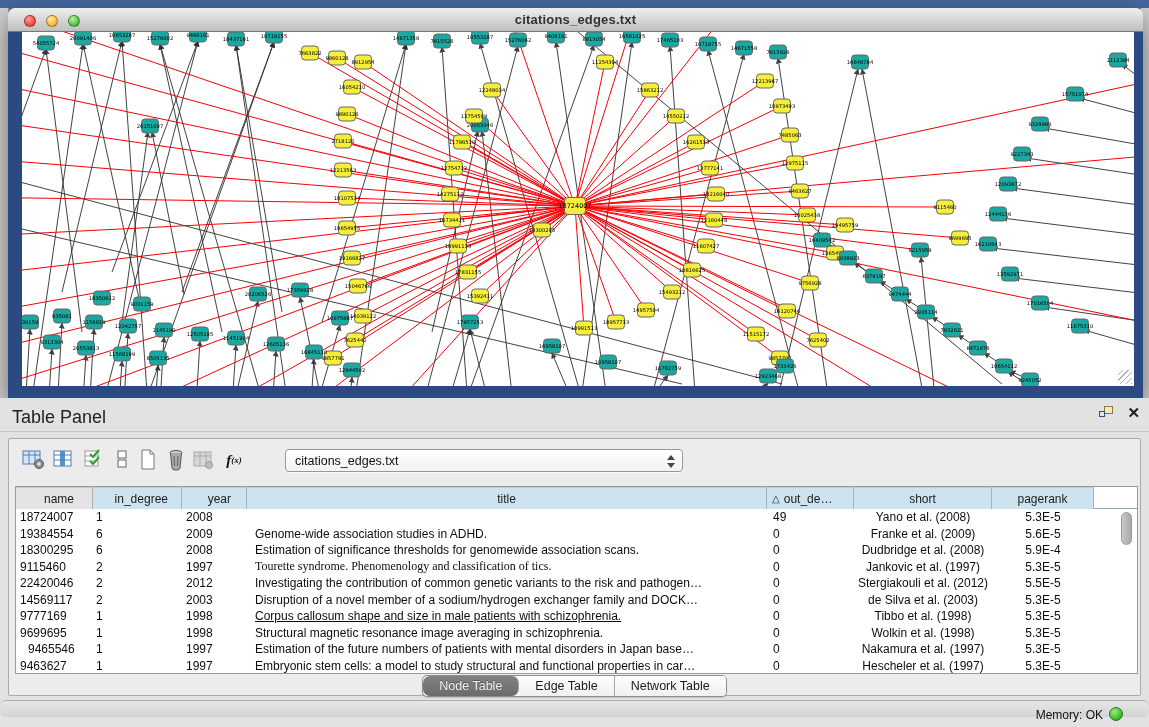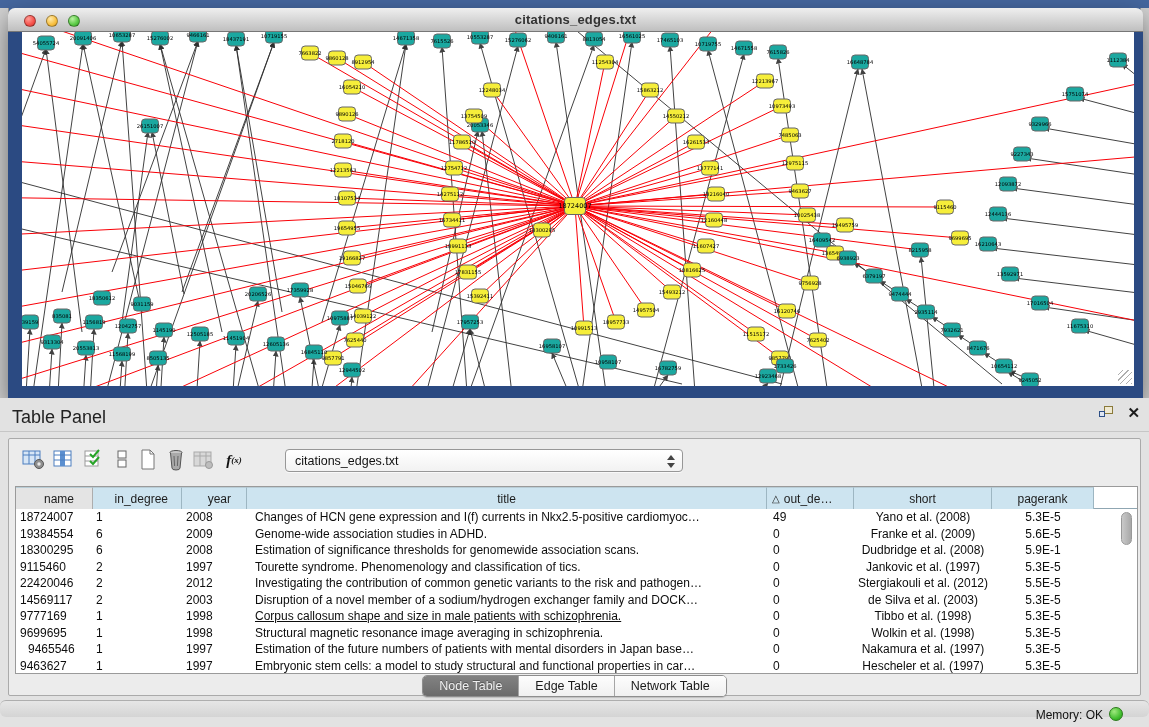--- a/index.html
+++ b/index.html
@@ -67,21 +67,21 @@
     display:flex; align-items:center; }
   .scroll-thumb { position:absolute; right:5px; top:25px; width:11px; height:33px; border-radius:6px;
     background:linear-gradient(90deg,#c9c9c9,#a8a8a8); border:1px solid #999; }
 
   .tabs { position:absolute; left:0; right:0; top:236px; display:flex; justify-content:center; }
   .seg { display:flex; border:1px solid #8e8e8e; border-radius:5px; overflow:hidden; background:#fbfbfb;
     box-shadow:0 1px 1px rgba(0,0,0,.15); }
   .seg .tab { height:20px; padding:0 16px; font-size:12.5px; color:#1a1a1a; display:flex; align-items:center;
     border-right:1px solid #a5a5a5; background:linear-gradient(#fdfdfd,#f0f0f0); }
   .seg .tab:last-child { border-right:none; }
-  .seg .tab.active { background:linear-gradient(#828282,#6b6b6b); color:#efefef; text-shadow:0 -1px 0 rgba(0,0,0,.3); }
+  .seg .tab.active { background:linear-gradient(#828282,#6b6b6b); color:#efefef; text-shadow:0 -1px 0 rgba(0,0,0,.3);border-radius:7px; }
 
   .status-bar { position:absolute; left:0; top:302px; width:1149px; height:17px;
     background:linear-gradient(#e6e6e6,#d4d4d4); border-top:1px solid #aeaeae;border-radius:6px; }
   .status-bar .mem { position:absolute; right:46px; top:7px; font-size:12px; color:#111; }
   .led { position:absolute; right:26px; top:6px; width:14px; height:14px; border-radius:50%;
     background:radial-gradient(circle at 35% 30%, #9fe87e, #3dbb2b 65%, #2a8f1c); border:1px solid #2a7a1a; }
 
   
   .ic { display:block; }
 </style>
@@ -612,48 +612,47 @@
             </div>
             <div class="th" style="left: 976px; width: 102px; justify-content: center;">
               <span>pagerank</span>
             </div>
           </div>
         <div class="tbody" id="tbody">
             <div class="tr">
               <div class="td" style="left: 0px; width: 77px; justify-content: flex-start; padding-left: 4px;">18724007</div>
               <div class="td" style="left: 77px; width: 89px; justify-content: flex-start; padding-left: 3px;">1</div>
               <div class="td" style="left: 166px; width: 65px; justify-content: flex-start; padding-left: 4px;">2008</div>
-              <div class="td" style="left: 231px; width: 520px; justify-content: flex-start; padding-left: 8px;">Changes of HCN gene expression and I(f) currents in Nkx2.5-positive cardiomyoc…</div>
               <div class="td" style="left: 751px; width: 87px; justify-content: flex-start; padding-left: 6px;">49</div>
               <div class="td" style="left: 838px; width: 138px; justify-content: center;">Yano et al. (2008)</div>
               <div class="td" style="left: 976px; width: 102px; justify-content: center;">5.3E-5</div>
             </div>
             <div class="tr">
               <div class="td" style="left: 0px; width: 77px; justify-content: flex-start; padding-left: 4px;">19384554</div>
               <div class="td" style="left: 77px; width: 89px; justify-content: flex-start; padding-left: 3px;">6</div>
               <div class="td" style="left: 166px; width: 65px; justify-content: flex-start; padding-left: 4px;">2009</div>
               <div class="td" style="left: 231px; width: 520px; justify-content: flex-start; padding-left: 8px;">Genome-wide association studies in ADHD.</div>
               <div class="td" style="left: 751px; width: 87px; justify-content: flex-start; padding-left: 6px;">0</div>
               <div class="td" style="left: 838px; width: 138px; justify-content: center;">Franke et al. (2009)</div>
               <div class="td" style="left: 976px; width: 102px; justify-content: center;">5.6E-5</div>
             </div>
             <div class="tr">
               <div class="td" style="left: 0px; width: 77px; justify-content: flex-start; padding-left: 4px;">18300295</div>
               <div class="td" style="left: 77px; width: 89px; justify-content: flex-start; padding-left: 3px;">6</div>
               <div class="td" style="left: 166px; width: 65px; justify-content: flex-start; padding-left: 4px;">2008</div>
               <div class="td" style="left: 231px; width: 520px; justify-content: flex-start; padding-left: 8px;">Estimation of significance thresholds for genomewide association scans.</div>
               <div class="td" style="left: 751px; width: 87px; justify-content: flex-start; padding-left: 6px;">0</div>
               <div class="td" style="left: 838px; width: 138px; justify-content: center;">Dudbridge et al. (2008)</div>
-              <div class="td" style="left: 976px; width: 102px; justify-content: center;">5.9E-1</div>
+              <div class="td" style="left: 976px; width: 102px; justify-content: center;">5.9E-4</div>
             </div>
             <div class="tr">
               <div class="td" style="left: 0px; width: 77px; justify-content: flex-start; padding-left: 4px;">9115460</div>
               <div class="td" style="left: 77px; width: 89px; justify-content: flex-start; padding-left: 3px;">2</div>
               <div class="td" style="left: 166px; width: 65px; justify-content: flex-start; padding-left: 4px;">1997</div>
-              <div class="td" style="left: 231px; width: 520px; justify-content: flex-start; padding-left: 8px;">Tourette syndrome. Phenomenology and classification of tics.</div>
+              <div class="td" style="left: 231px; width: 520px; justify-content: flex-start; padding-left: 8px; font-family: Liberation Serif, serif;">Tourette syndrome. Phenomenology and classification of tics.</div>
               <div class="td" style="left: 751px; width: 87px; justify-content: flex-start; padding-left: 6px;">0</div>
               <div class="td" style="left: 838px; width: 138px; justify-content: center;">Jankovic et al. (1997)</div>
               <div class="td" style="left: 976px; width: 102px; justify-content: center;">5.3E-5</div>
             </div>
             <div class="tr">
               <div class="td" style="left: 0px; width: 77px; justify-content: flex-start; padding-left: 4px;">22420046</div>
               <div class="td" style="left: 77px; width: 89px; justify-content: flex-start; padding-left: 3px;">2</div>
               <div class="td" style="left: 166px; width: 65px; justify-content: flex-start; padding-left: 4px;">2012</div>
               <div class="td" style="left: 231px; width: 520px; justify-content: flex-start; padding-left: 8px;">Investigating the contribution of common genetic variants to the risk and pathogen…</div>
               <div class="td" style="left: 751px; width: 87px; justify-content: flex-start; padding-left: 6px;">0</div>

